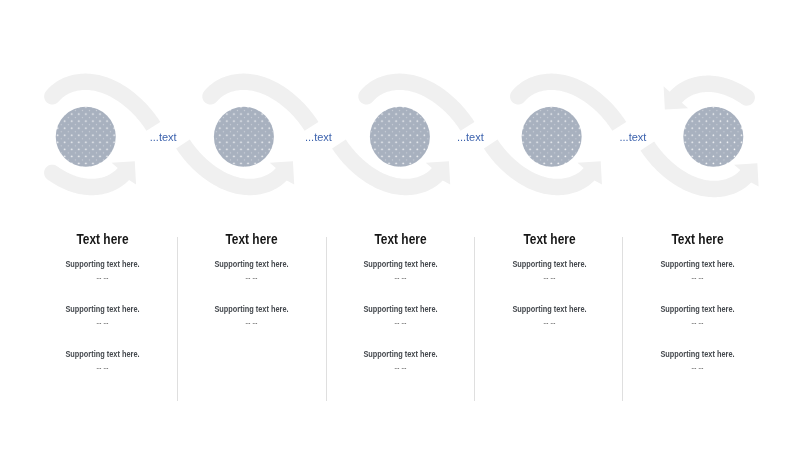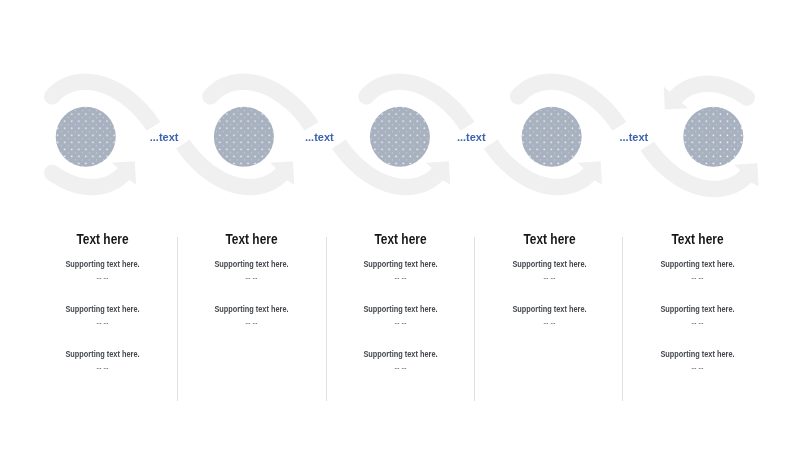--- a/index.html
+++ b/index.html
@@ -1,20 +1,20 @@
 <!DOCTYPE html>
 <html><head>
 <meta charset="utf-8">
 <style>
   html,body{margin:0;padding:0;background:#ffffff;}
   body{width:800px;height:450px;overflow:hidden;
        font-family:"Liberation Sans",sans-serif;}
   .stage{position:relative;width:800px;height:450px;background:#fff;}
   svg.art{position:absolute;left:0;top:0;width:800px;height:450px;}
-  .flowlabel{position:absolute;font-weight:bold;font-size:11px;color:#3d63ae;
+  .flowlabel{position:absolute;font-weight:normal;font-size:11px;color:#3d63ae;
              white-space:nowrap;}
   .col{position:absolute;top:228px;text-align:center;}
   .coltitle{position:absolute;left:0;width:100%;font-size:14px;font-weight:bold;
             color:#161616;line-height:1;transform:scaleX(0.85);}
   .supp{position:absolute;left:0;width:100%;font-size:8.4px;font-weight:bold;
         color:#45494e;line-height:1;transform:scaleX(0.88);}
   .ell{position:absolute;left:0;width:100%;font-size:6px;font-weight:bold;
        color:#131313;line-height:1;transform:scaleX(0.9);}
   .divider{position:absolute;width:1px;background:#dfdfdf;}
 </style>

